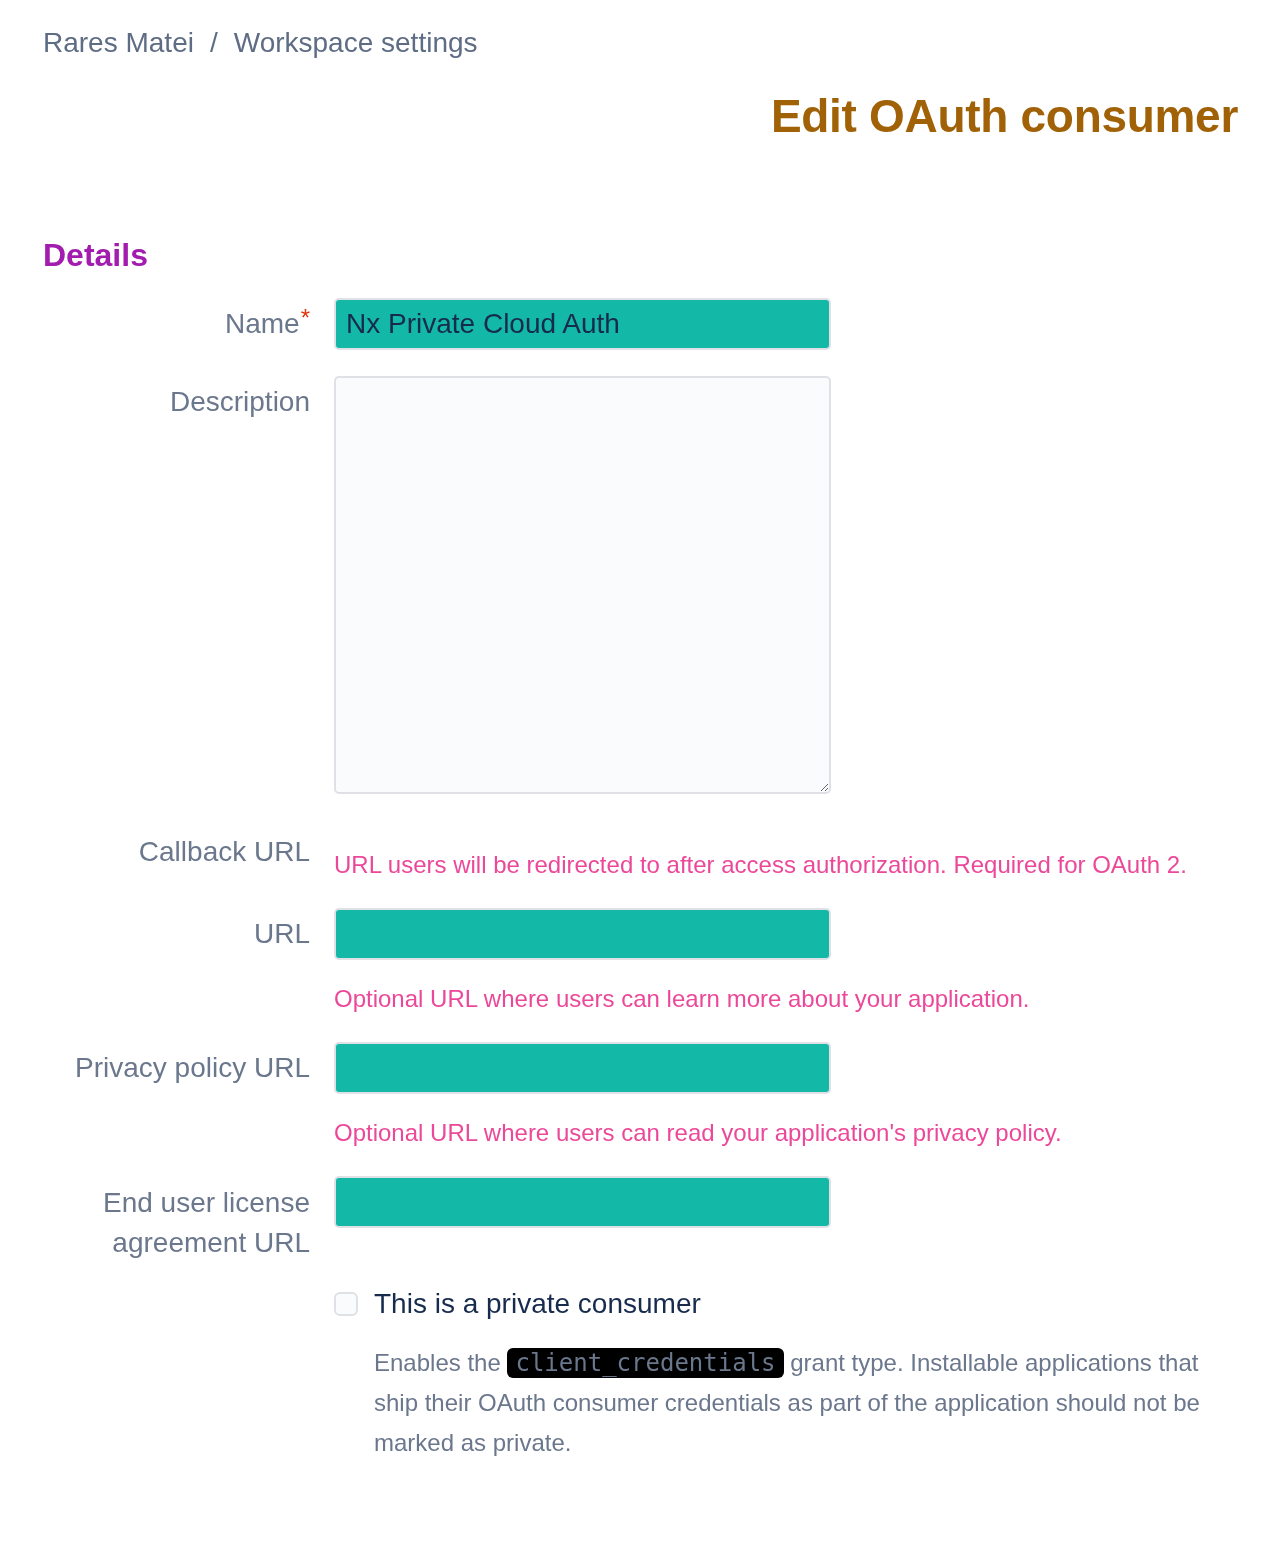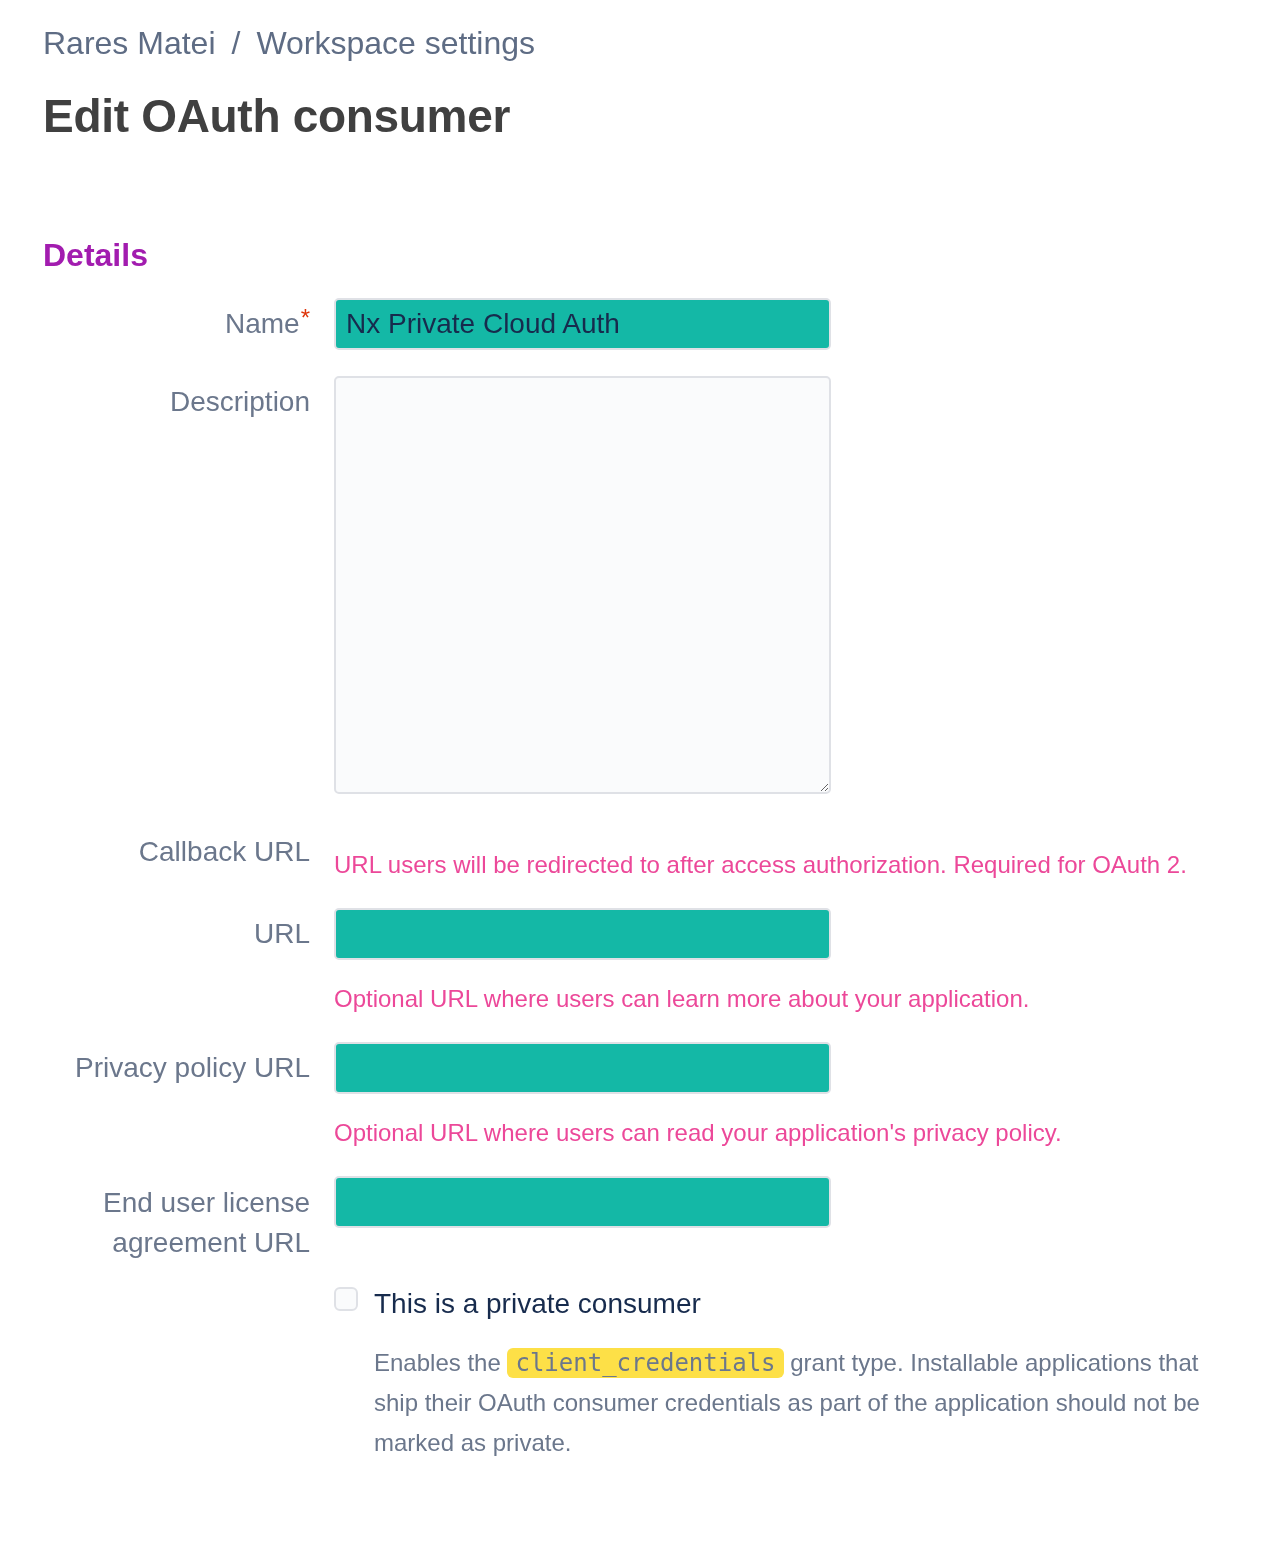--- a/index.html
+++ b/index.html
@@ -6,41 +6,42 @@
   html, body { margin: 0; padding: 0; background: #ffffff; }
   body {
     font-family: "Liberation Sans", "DejaVu Sans", sans-serif;
     color: #172B4D;
     width: 1278px;
   }
   .page { padding: 26px 40px 40px 43px; }
 
   
   .breadcrumb {
-    font-size: 32px;
+    font-size: 28px;
     line-height: 34px;
     color: #5E6C84;
     display: flex;
     align-items: baseline;
   }
   .breadcrumb a {
     color: #5E6C84;
     text-decoration: none;
     cursor: pointer;
   }
   .breadcrumb .sep { margin: 0 16px; }
 
   
   h1.page-title {
     font-size: 46px;
     line-height: 56px;
     font-weight: 700;
-    color: #404040;
+    color: #a16207;
     margin: 28px 0 0 0;
     letter-spacing: -0.3px;
+    text-align: right;
   }
   h2.section-title {
     font-size: 32px;
     line-height: 38px;
     font-weight: 700;
     color: #a21caf;
     margin: 92px 0 12px 0;
   }
 
   
@@ -106,21 +107,21 @@
   .help {
     font-size: 24px;
     line-height: 34px;
     color: #ec4899;
     margin-top: 22px;
   }
 
   
   .checkbox-line {
     display: flex;
-    align-items: flex-start;
+    align-items: center;
   }
   .checkbox {
     width: 24px;
     height: 24px;
     min-width: 24px;
     border: 2px solid #DFE1E6;
     border-radius: 6px;
     background: #FAFBFC;
     margin-right: 16px;
     cursor: pointer;
@@ -136,21 +137,21 @@
     margin: 22px 0 0 40px;
     width: 840px;
     font-size: 24px;
     line-height: 40px;
     color: #6B778C;
   }
   .code-chip {
     font-family: "DejaVu Sans Mono", "Liberation Mono", monospace;
     font-size: 24px;
     color: #6B778C;
-    background: #fde047;
+    background: #000000;
     border-radius: 6px;
     padding: 1px 8px;
   }
 </style>
 </head>
 <body>
 
 <div class="page">
 
   <nav class="breadcrumb">

